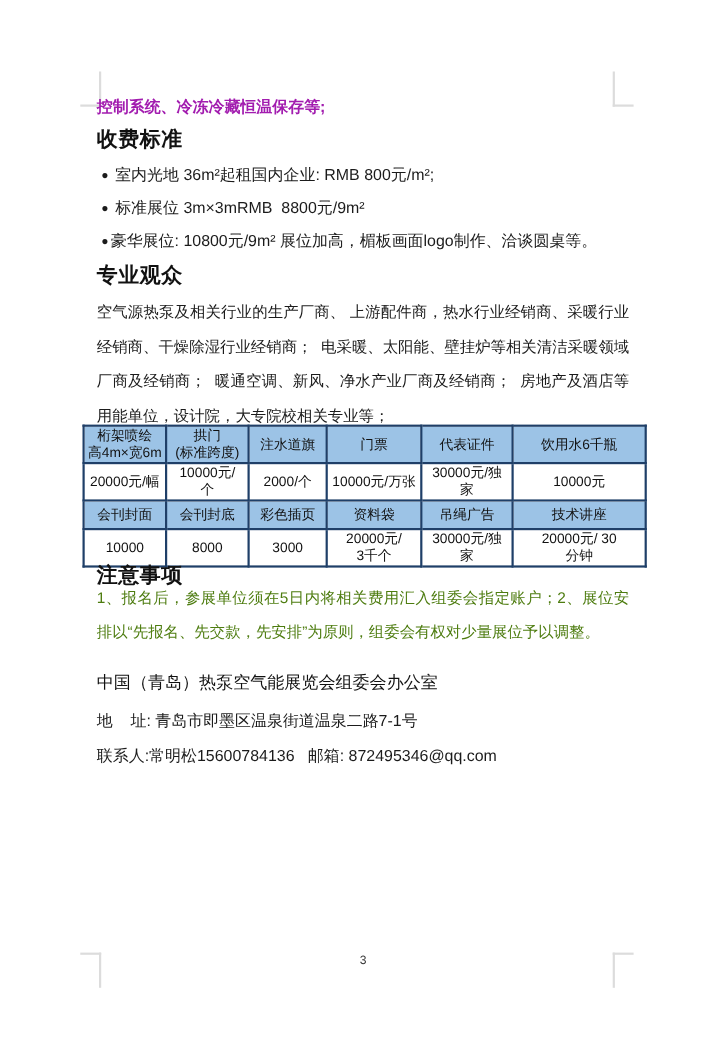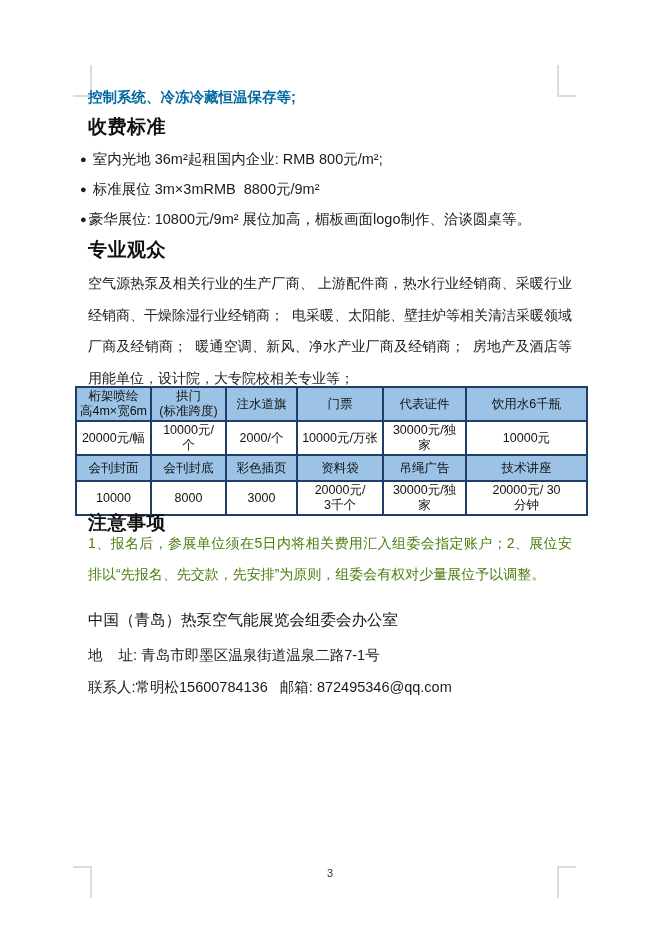--- a/index.html
+++ b/index.html
@@ -9,27 +9,27 @@
     color:#212121;overflow:hidden;
   }
   
   .crop{position:absolute;width:17px;height:30px;}
   .crop-tl{left:73px;top:65px;border-right:2px solid #dcdcdc;border-bottom:2px solid #dcdcdc;}
   .crop-tr{left:557px;top:65px;border-left:2px solid #dcdcdc;border-bottom:2px solid #dcdcdc;}
   .crop-bl{left:73px;top:866px;border-right:2px solid #dcdcdc;border-top:2px solid #dcdcdc;}
   .crop-br{left:557px;top:866px;border-left:2px solid #dcdcdc;border-top:2px solid #dcdcdc;}
 
   .abs{position:absolute;left:88px;width:484px;}
-  .intro{top:88px;font-size:14.5px;font-weight:700;white-space:pre-wrap;color:#0369a1;}
+  .intro{top:88px;font-size:14.5px;font-weight:700;white-space:pre-wrap;color:#a21caf;}
   .h2{font-size:19px;font-weight:700;color:#111;letter-spacing:0.5px;}
   .fees-h{top:114px;}
   .aud-h{top:237px;}
   .notes-h{top:510px;font-family:Liberation Serif, serif;}
 
-  .bullet-row{position:absolute;left:80px;width:494px;font-size:14.5px;color:#1b1b1b;white-space:pre-wrap;}
+  .bullet-row{position:absolute;left:92px;width:494px;font-size:14.5px;color:#1b1b1b;white-space:pre-wrap;}
   .b0{top:150px;} .b1{top:180px;} .b2{top:210px;}
   .bmark{font-size:11px;vertical-align:1px;margin-right:2px;}
 
   .para{top:268px;font-size:14px;line-height:31.5px;color:#1b1b1b;}
   .para .jline,.notes .jline{text-align:justify;text-align-last:justify;white-space:pre-wrap;}
   .para .lastline,.notes .lastline{text-align:left;white-space:pre-wrap;}
   .notes{top:528px;font-size:14px;line-height:31px;color:#4d7c0f;}
 
   table.price{
     position:absolute;left:75px;top:386px;width:511px;

